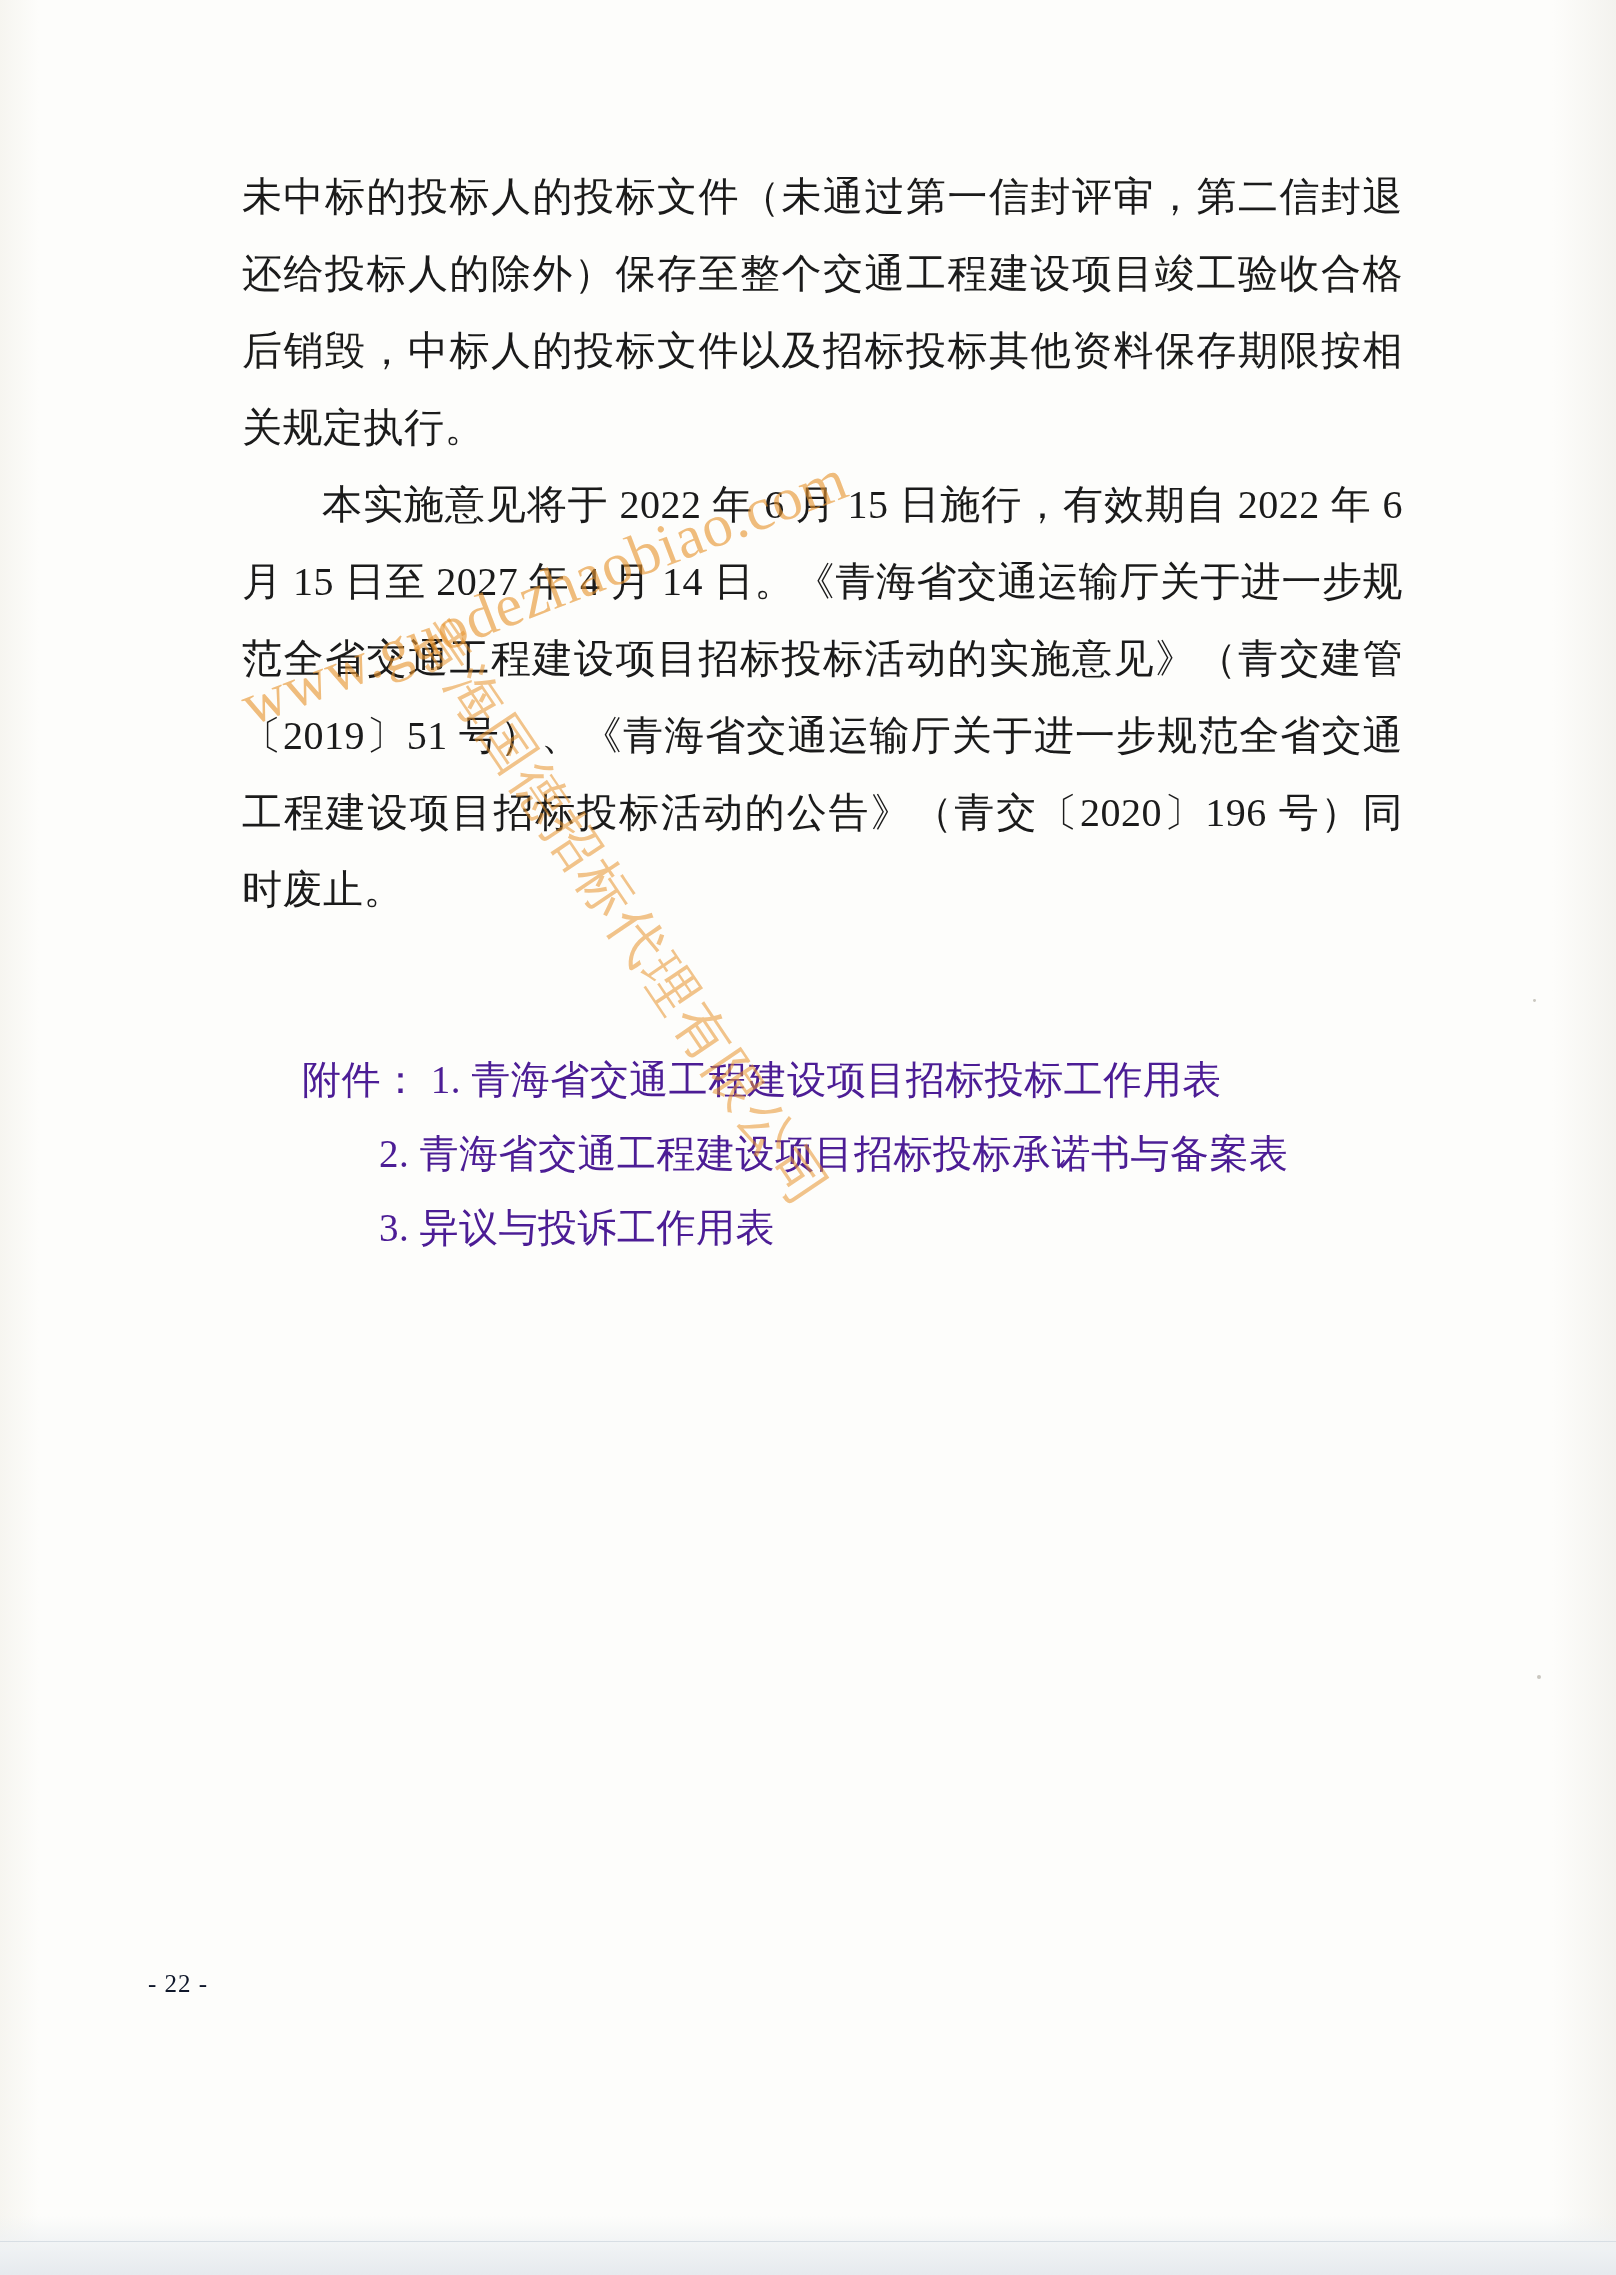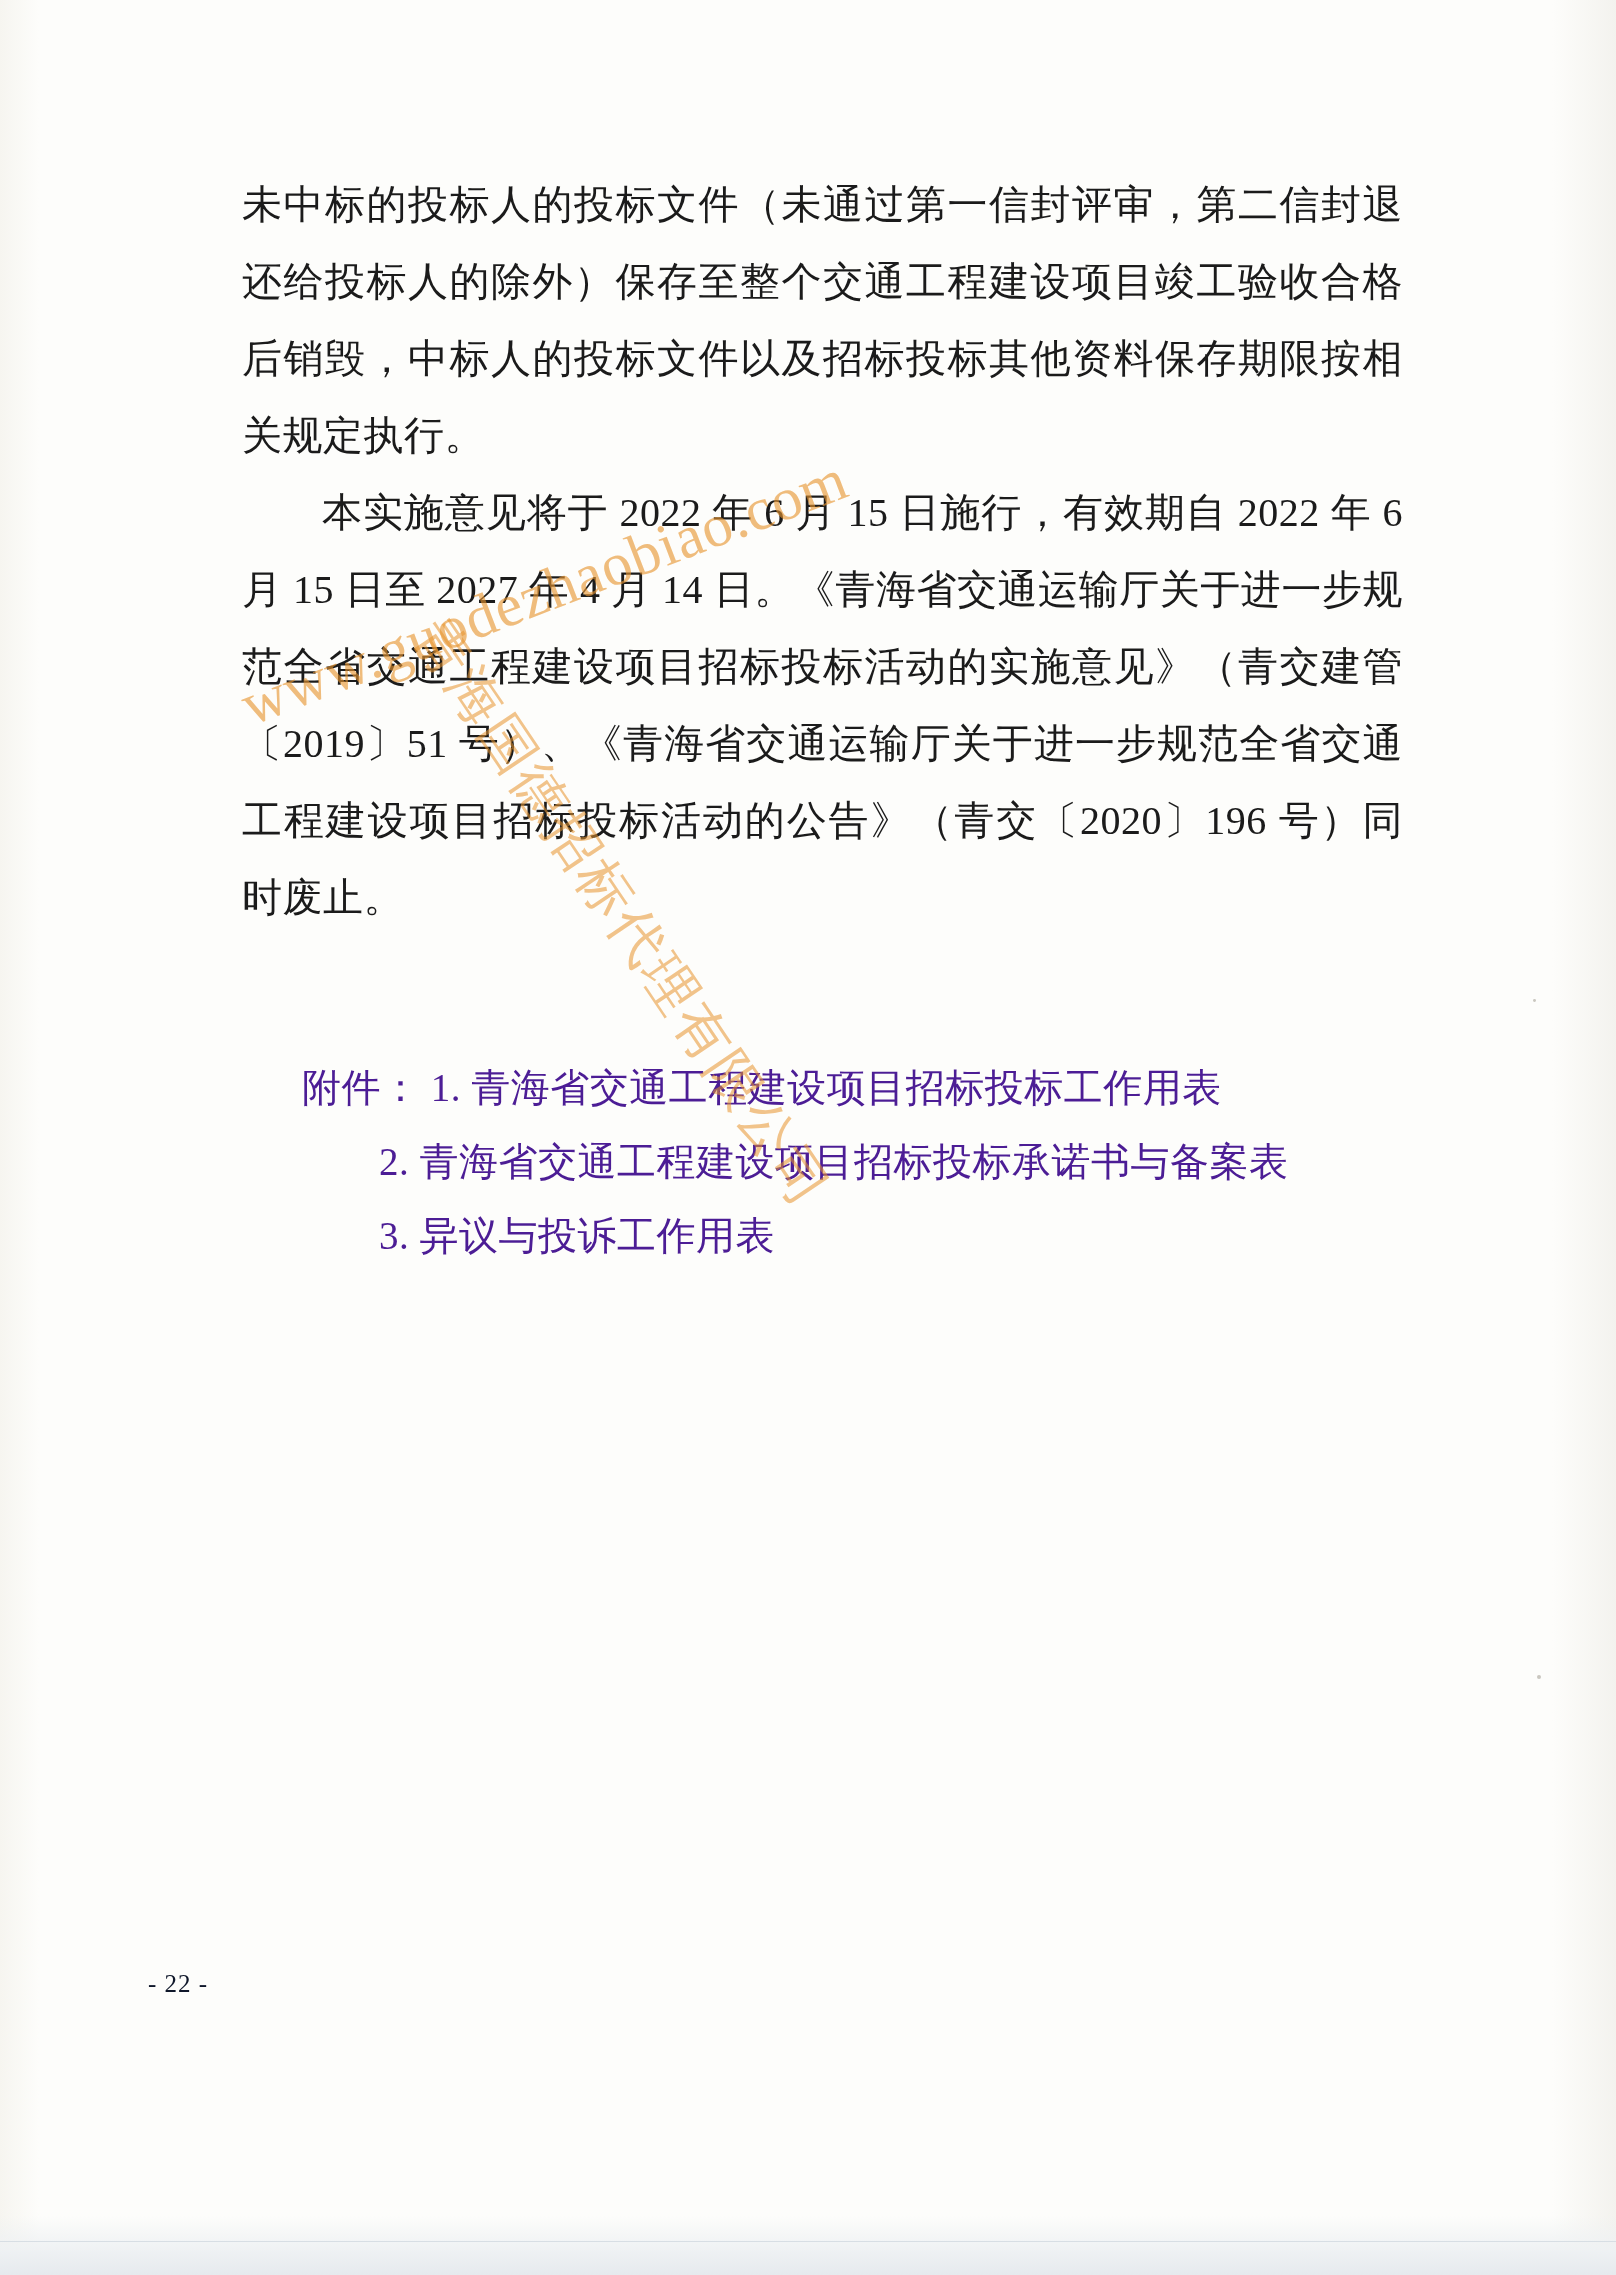--- a/index.html
+++ b/index.html
@@ -37,21 +37,21 @@
     position: absolute;
     left: 0;
     right: 0;
     top: 25px;
     height: 1px;
     background: #d7dee4;
   }
   .content {
     position: absolute;
     left: 242px;
-    top: 166px;
+    top: 158px;
     width: 1161px;
   }
   .para {
     font-size: 40px;
     line-height: 77px;
     color: #1b1b1b;
     text-align: justify;
     letter-spacing: 0.5px;
     margin: 0 0 0 0;
   }

